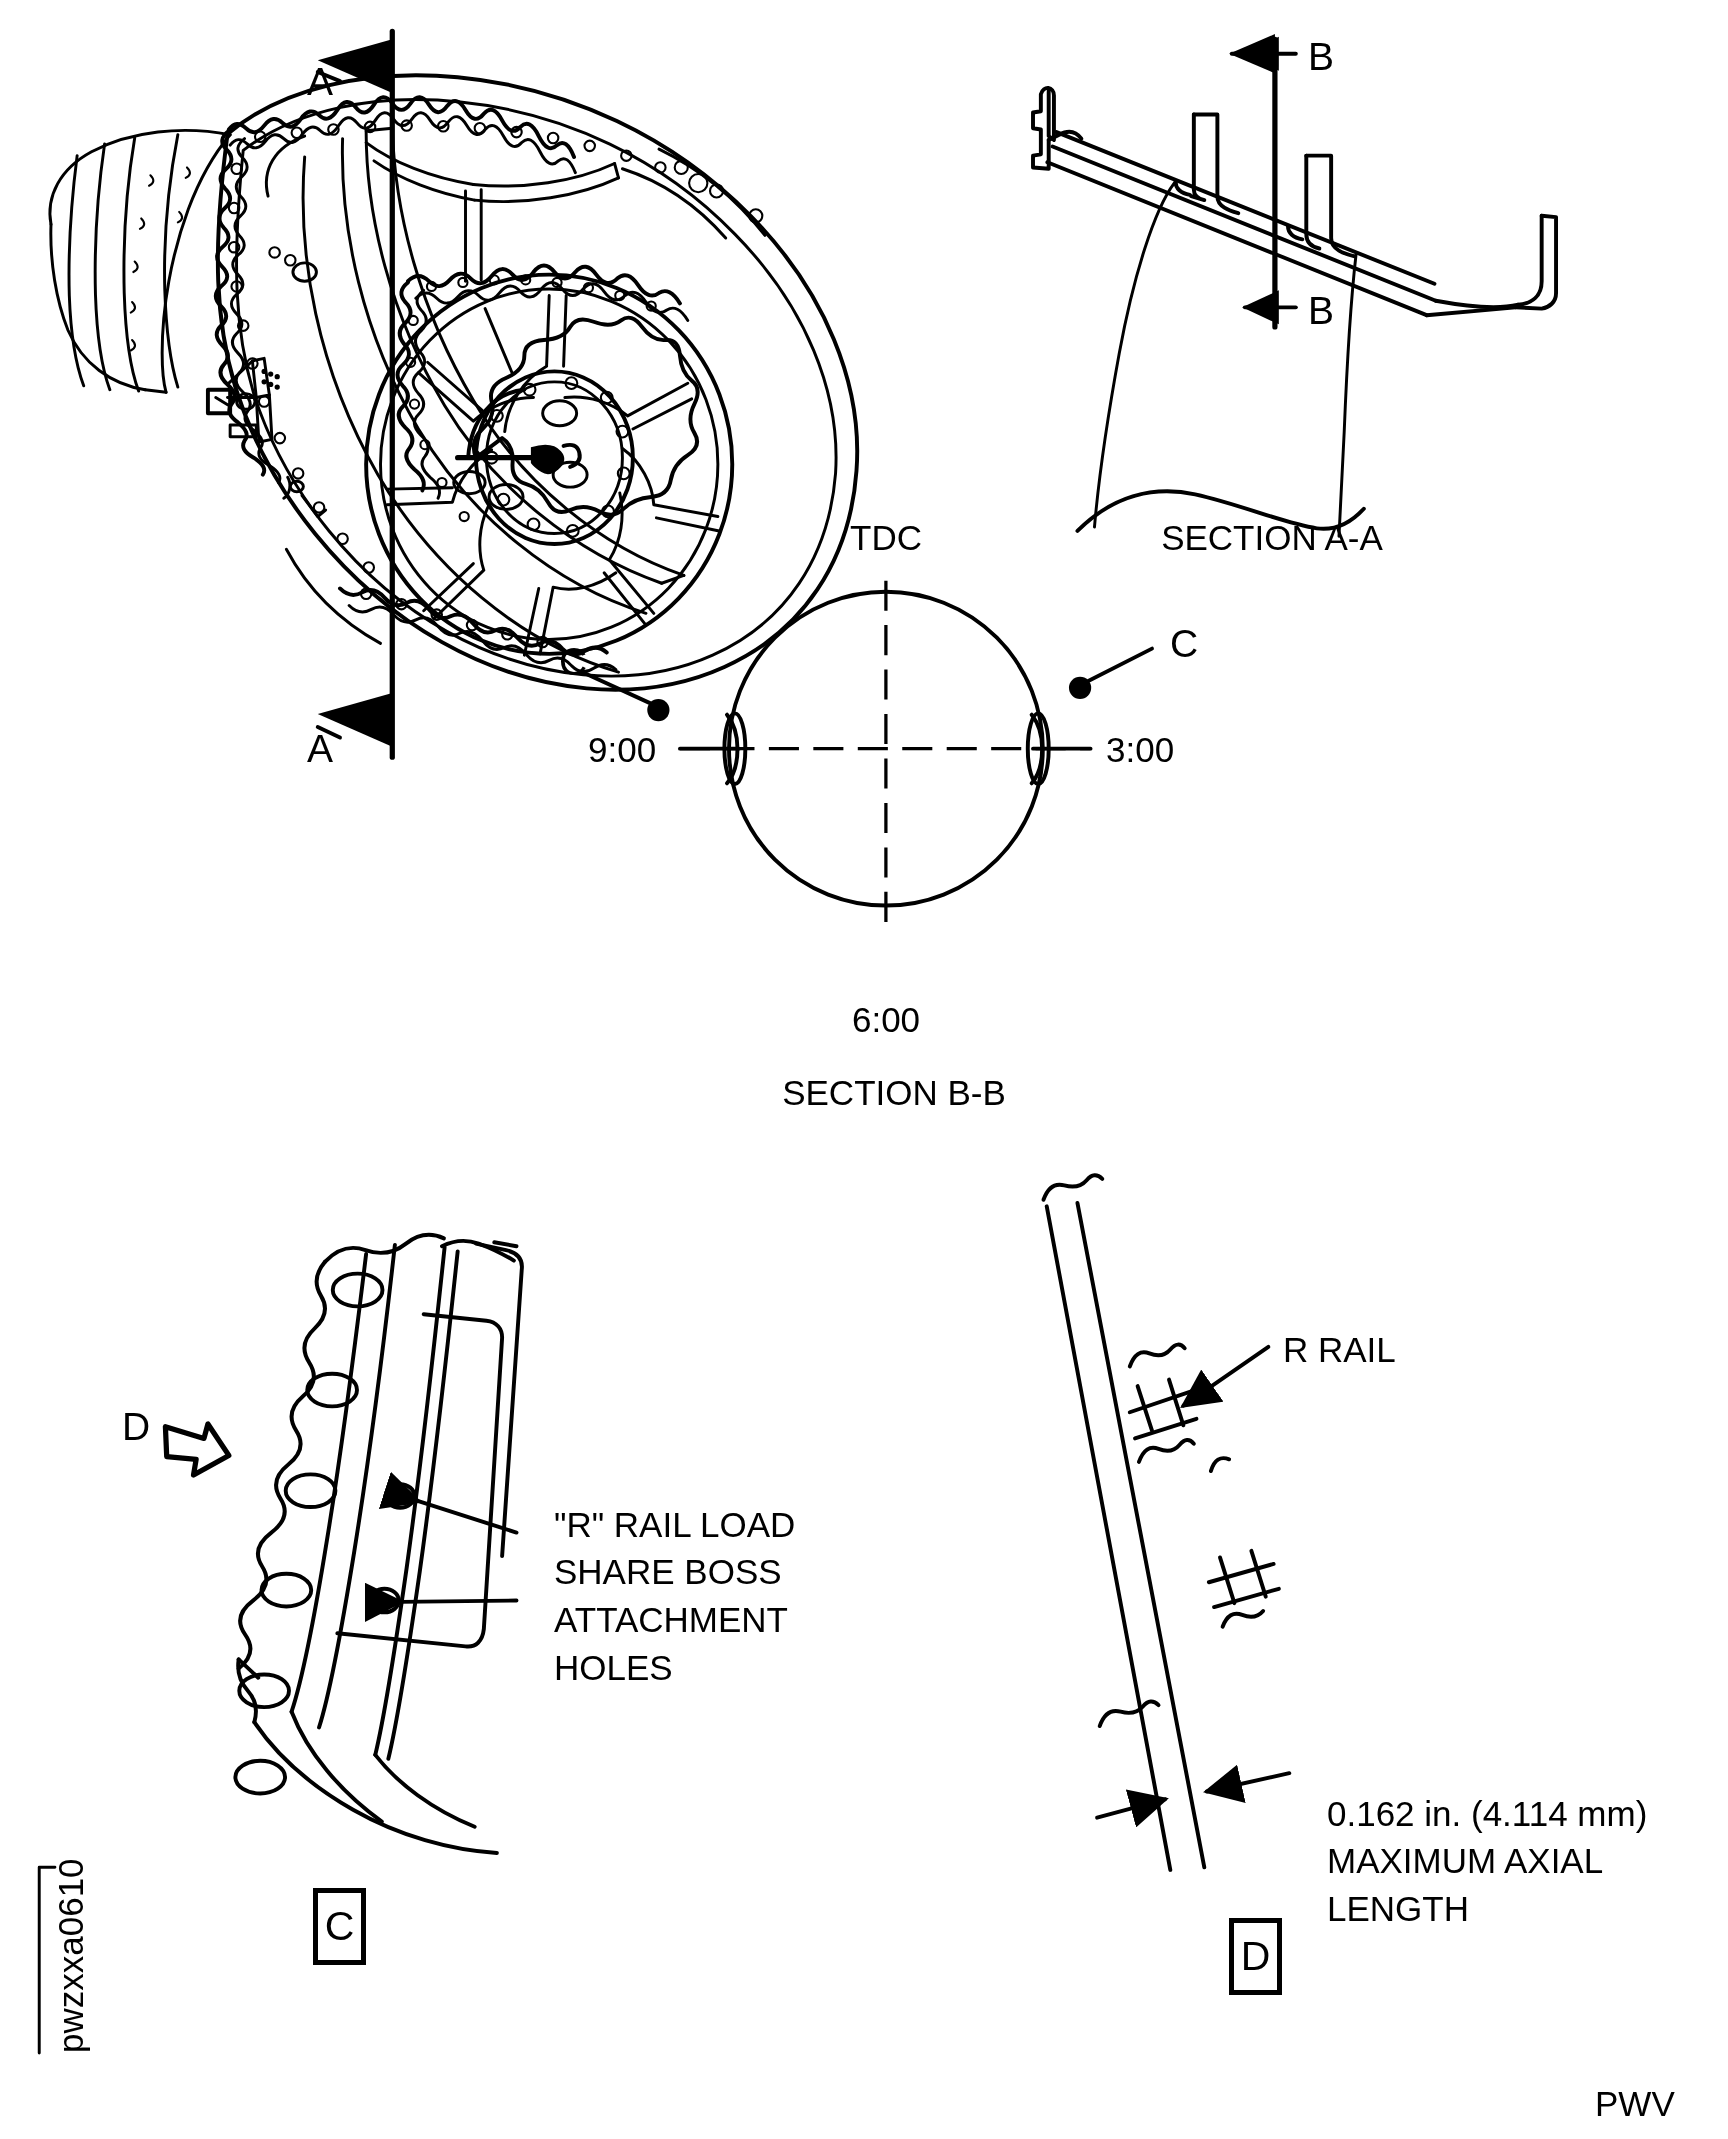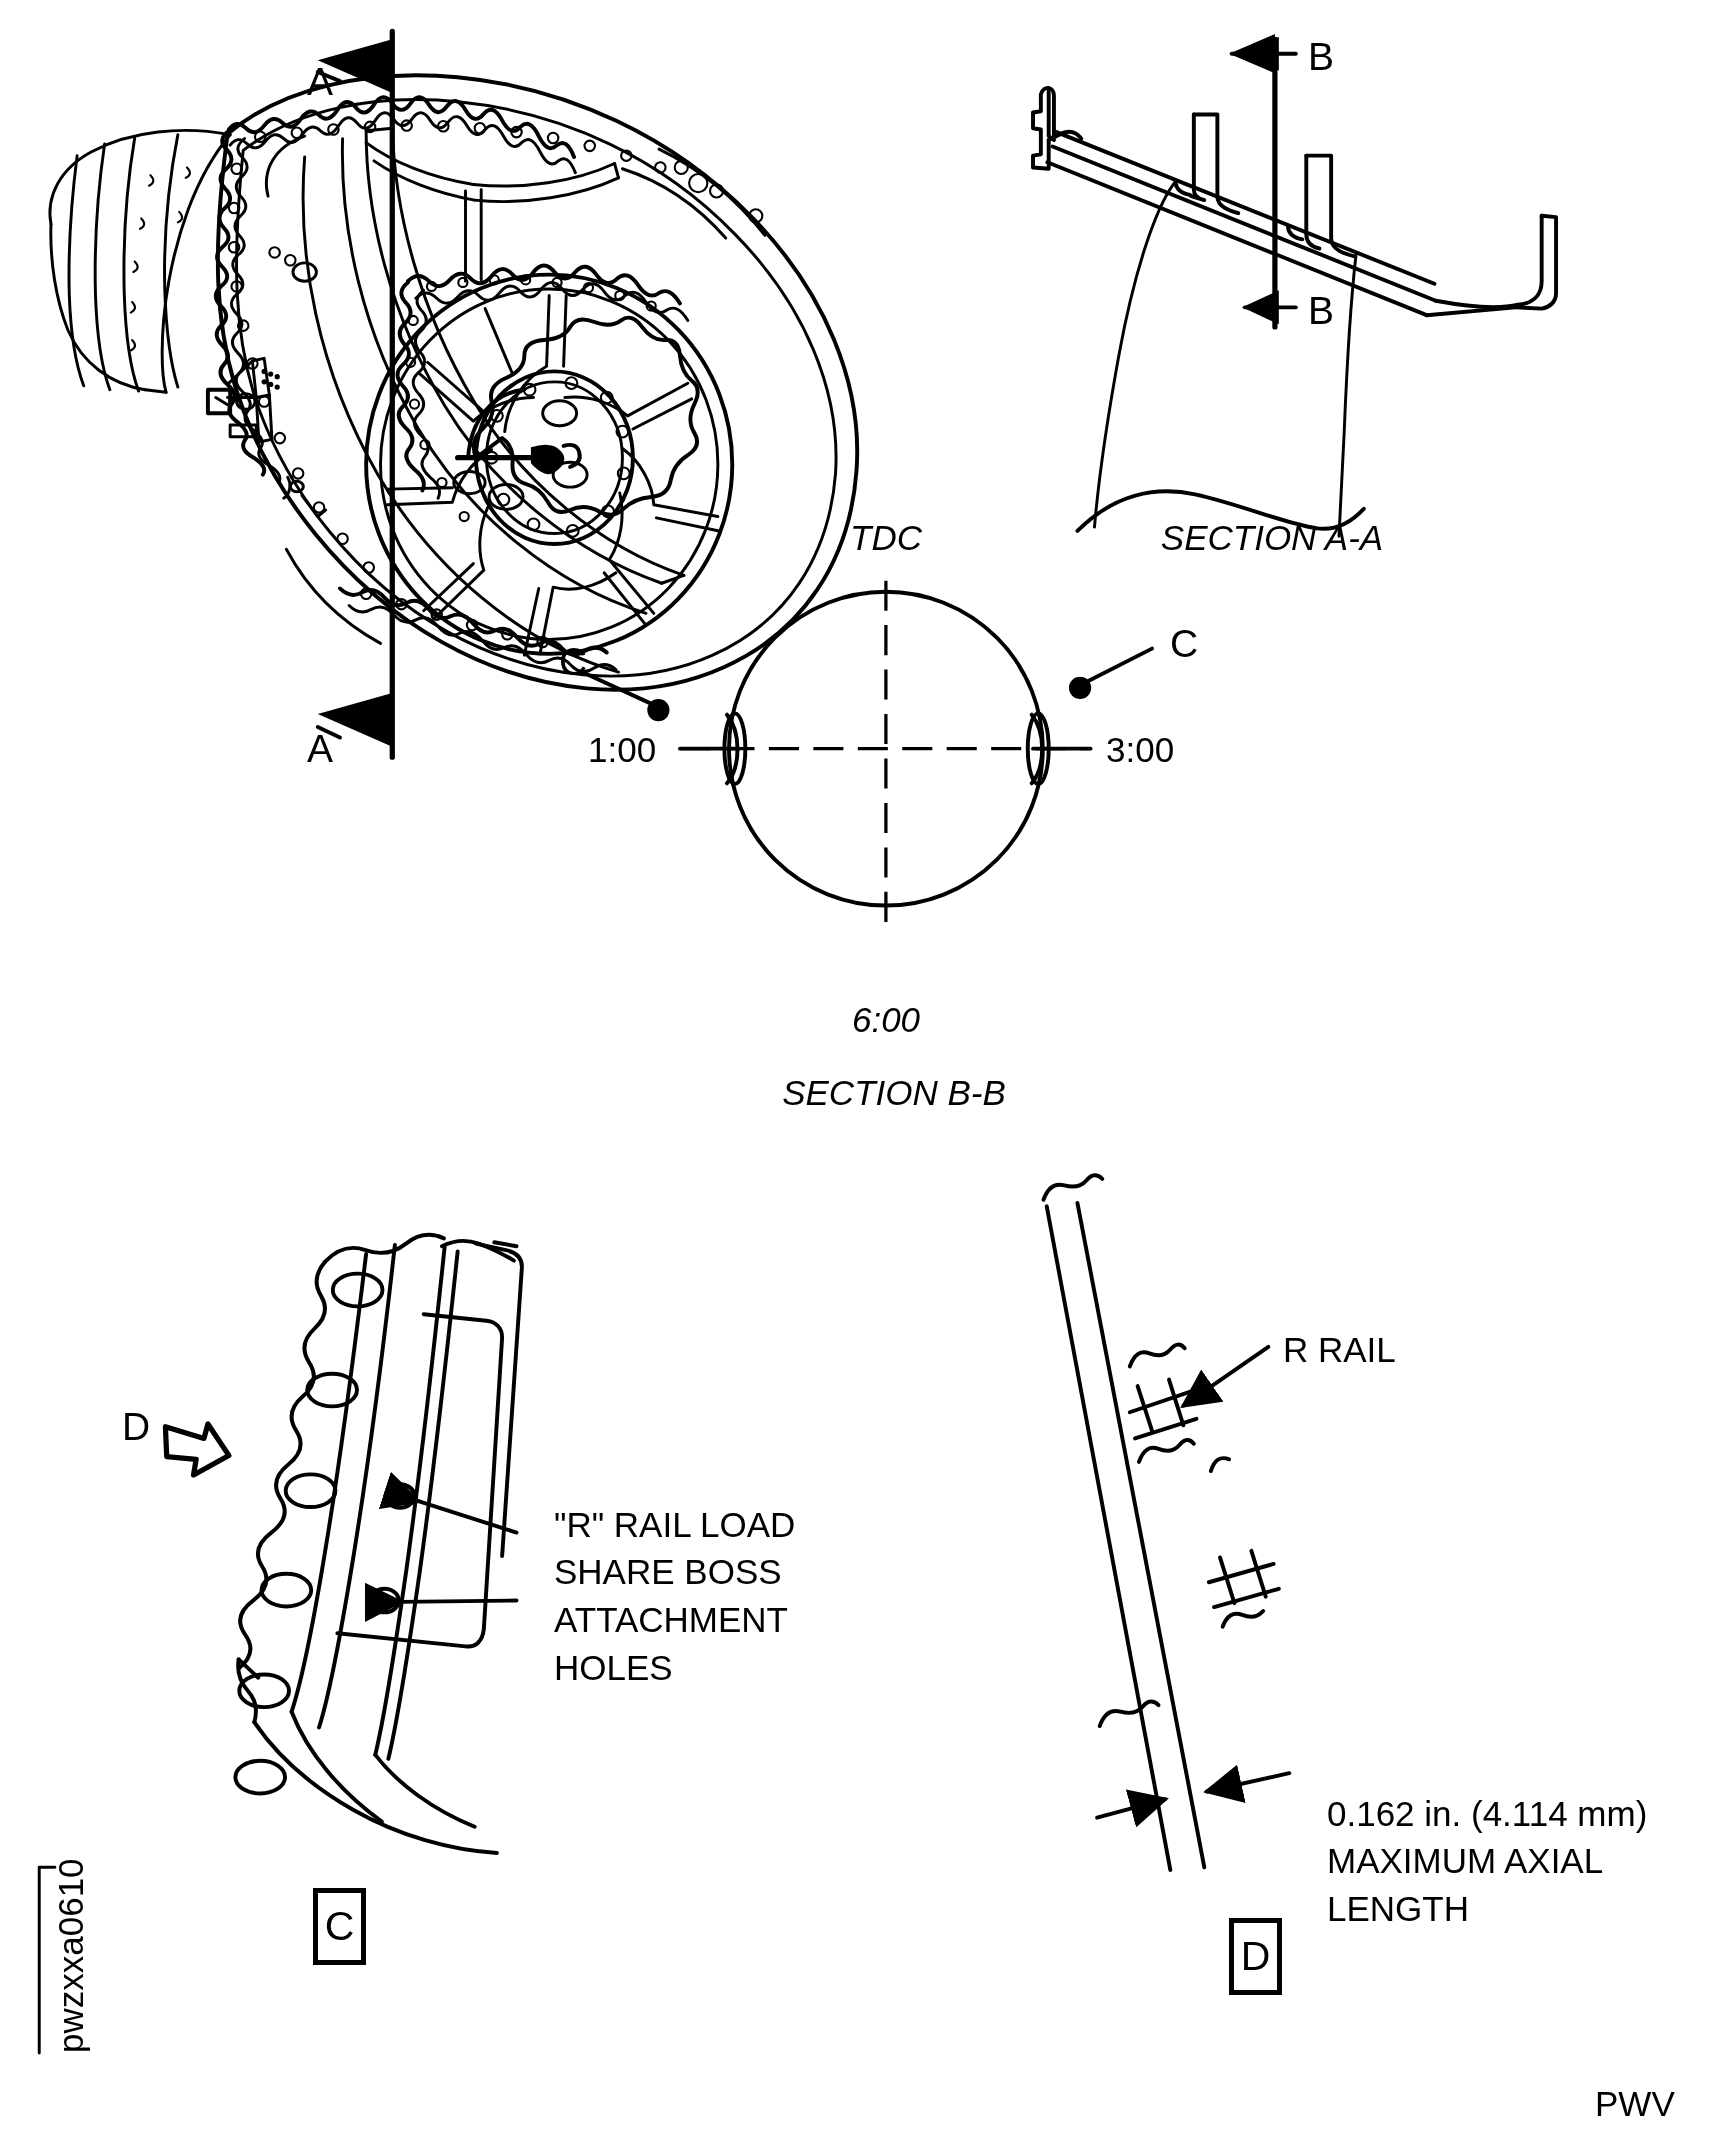--- a/index.html
+++ b/index.html
@@ -28,21 +28,21 @@
   }
   .lbl {
     position: absolute;
     white-space: pre;
     font-family: "Liberation Sans", sans-serif;
     color: #000000;
     line-height: 1.18;
   }
   .t-xl   { font-size: 39px; }
   .t-cap  { font-size: 35px; }
-  .center { transform: translateX(-50%); font-style: italic; }
+  .center { transform: translateX(-50%); }
   .vert {
     transform-origin: 0 0;
     transform: rotate(-90deg);
   }
   .boxref {
     position: absolute;
     border: 5.9px solid #000;
     background: #fff;
     display: flex;
     align-items: center;
@@ -534,21 +534,21 @@
   </svg>
 
   <div class="lbl t-xl" style="left:307px; top:59px;">A</div>
   <div class="lbl t-xl" style="left:307px; top:726px;">A</div>
 
   <div class="lbl t-xl" style="left:1308px; top:34px;">B</div>
   <div class="lbl t-xl" style="left:1308px; top:288px;">B</div>
   <div class="lbl t-cap center" style="left:1272px; top:517px;">SECTION A-A</div>
 
   <div class="lbl t-cap center" style="left:886px; top:517px;">TDC</div>
-  <div class="lbl t-cap" style="left:588px; top:729px;">1:00</div>
+  <div class="lbl t-cap" style="left:588px; top:729px;">9:00</div>
   <div class="lbl t-cap" style="left:1106px; top:729px;">3:00</div>
   <div class="lbl t-cap center" style="left:886px; top:999px;">6:00</div>
   <div class="lbl t-xl" style="left:559px; top:639px;">C</div>
   <div class="lbl t-xl" style="left:1170px; top:621px;">C</div>
   <div class="lbl t-cap center" style="left:894px; top:1072px;text-align:center;">SECTION B-B</div>
 
   <div class="lbl t-xl" style="left:122px; top:1404px;">D</div>
 
   <div class="lbl t-cap" style="left:554px; top:1504px;">"R" RAIL LOAD</div>
   <div class="lbl t-cap" style="left:554px; top:1551px;">SHARE BOSS</div>

